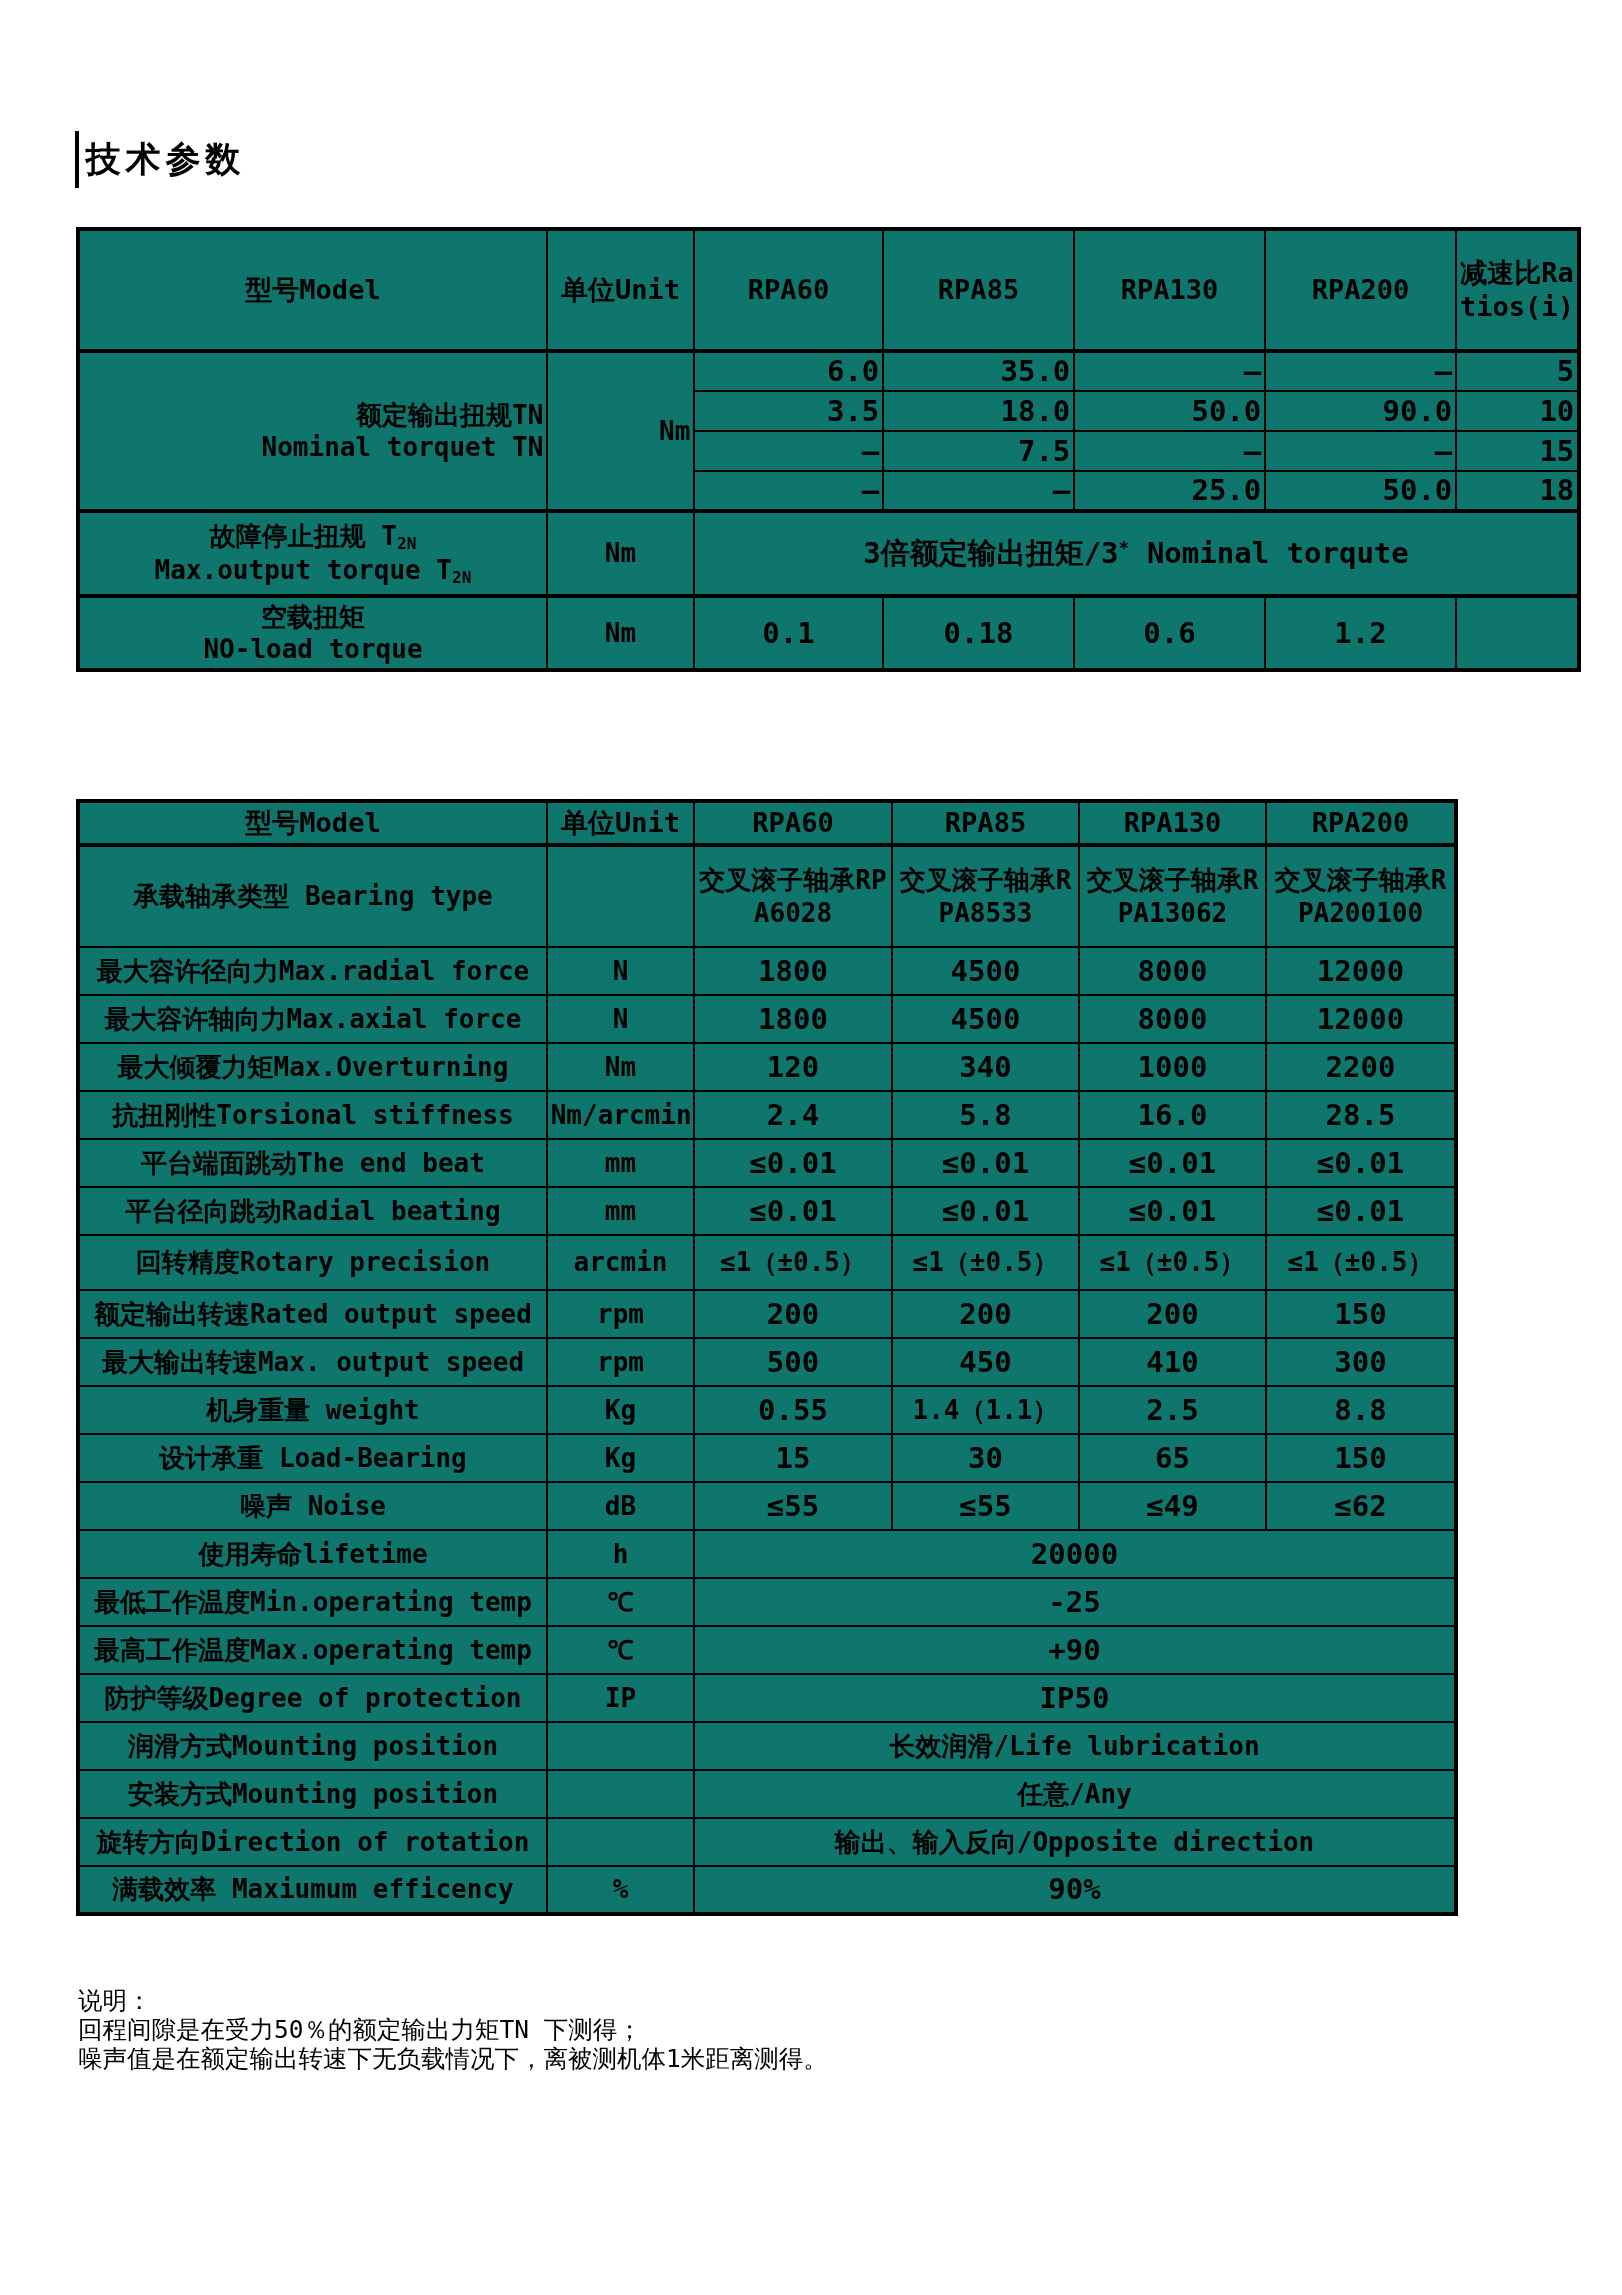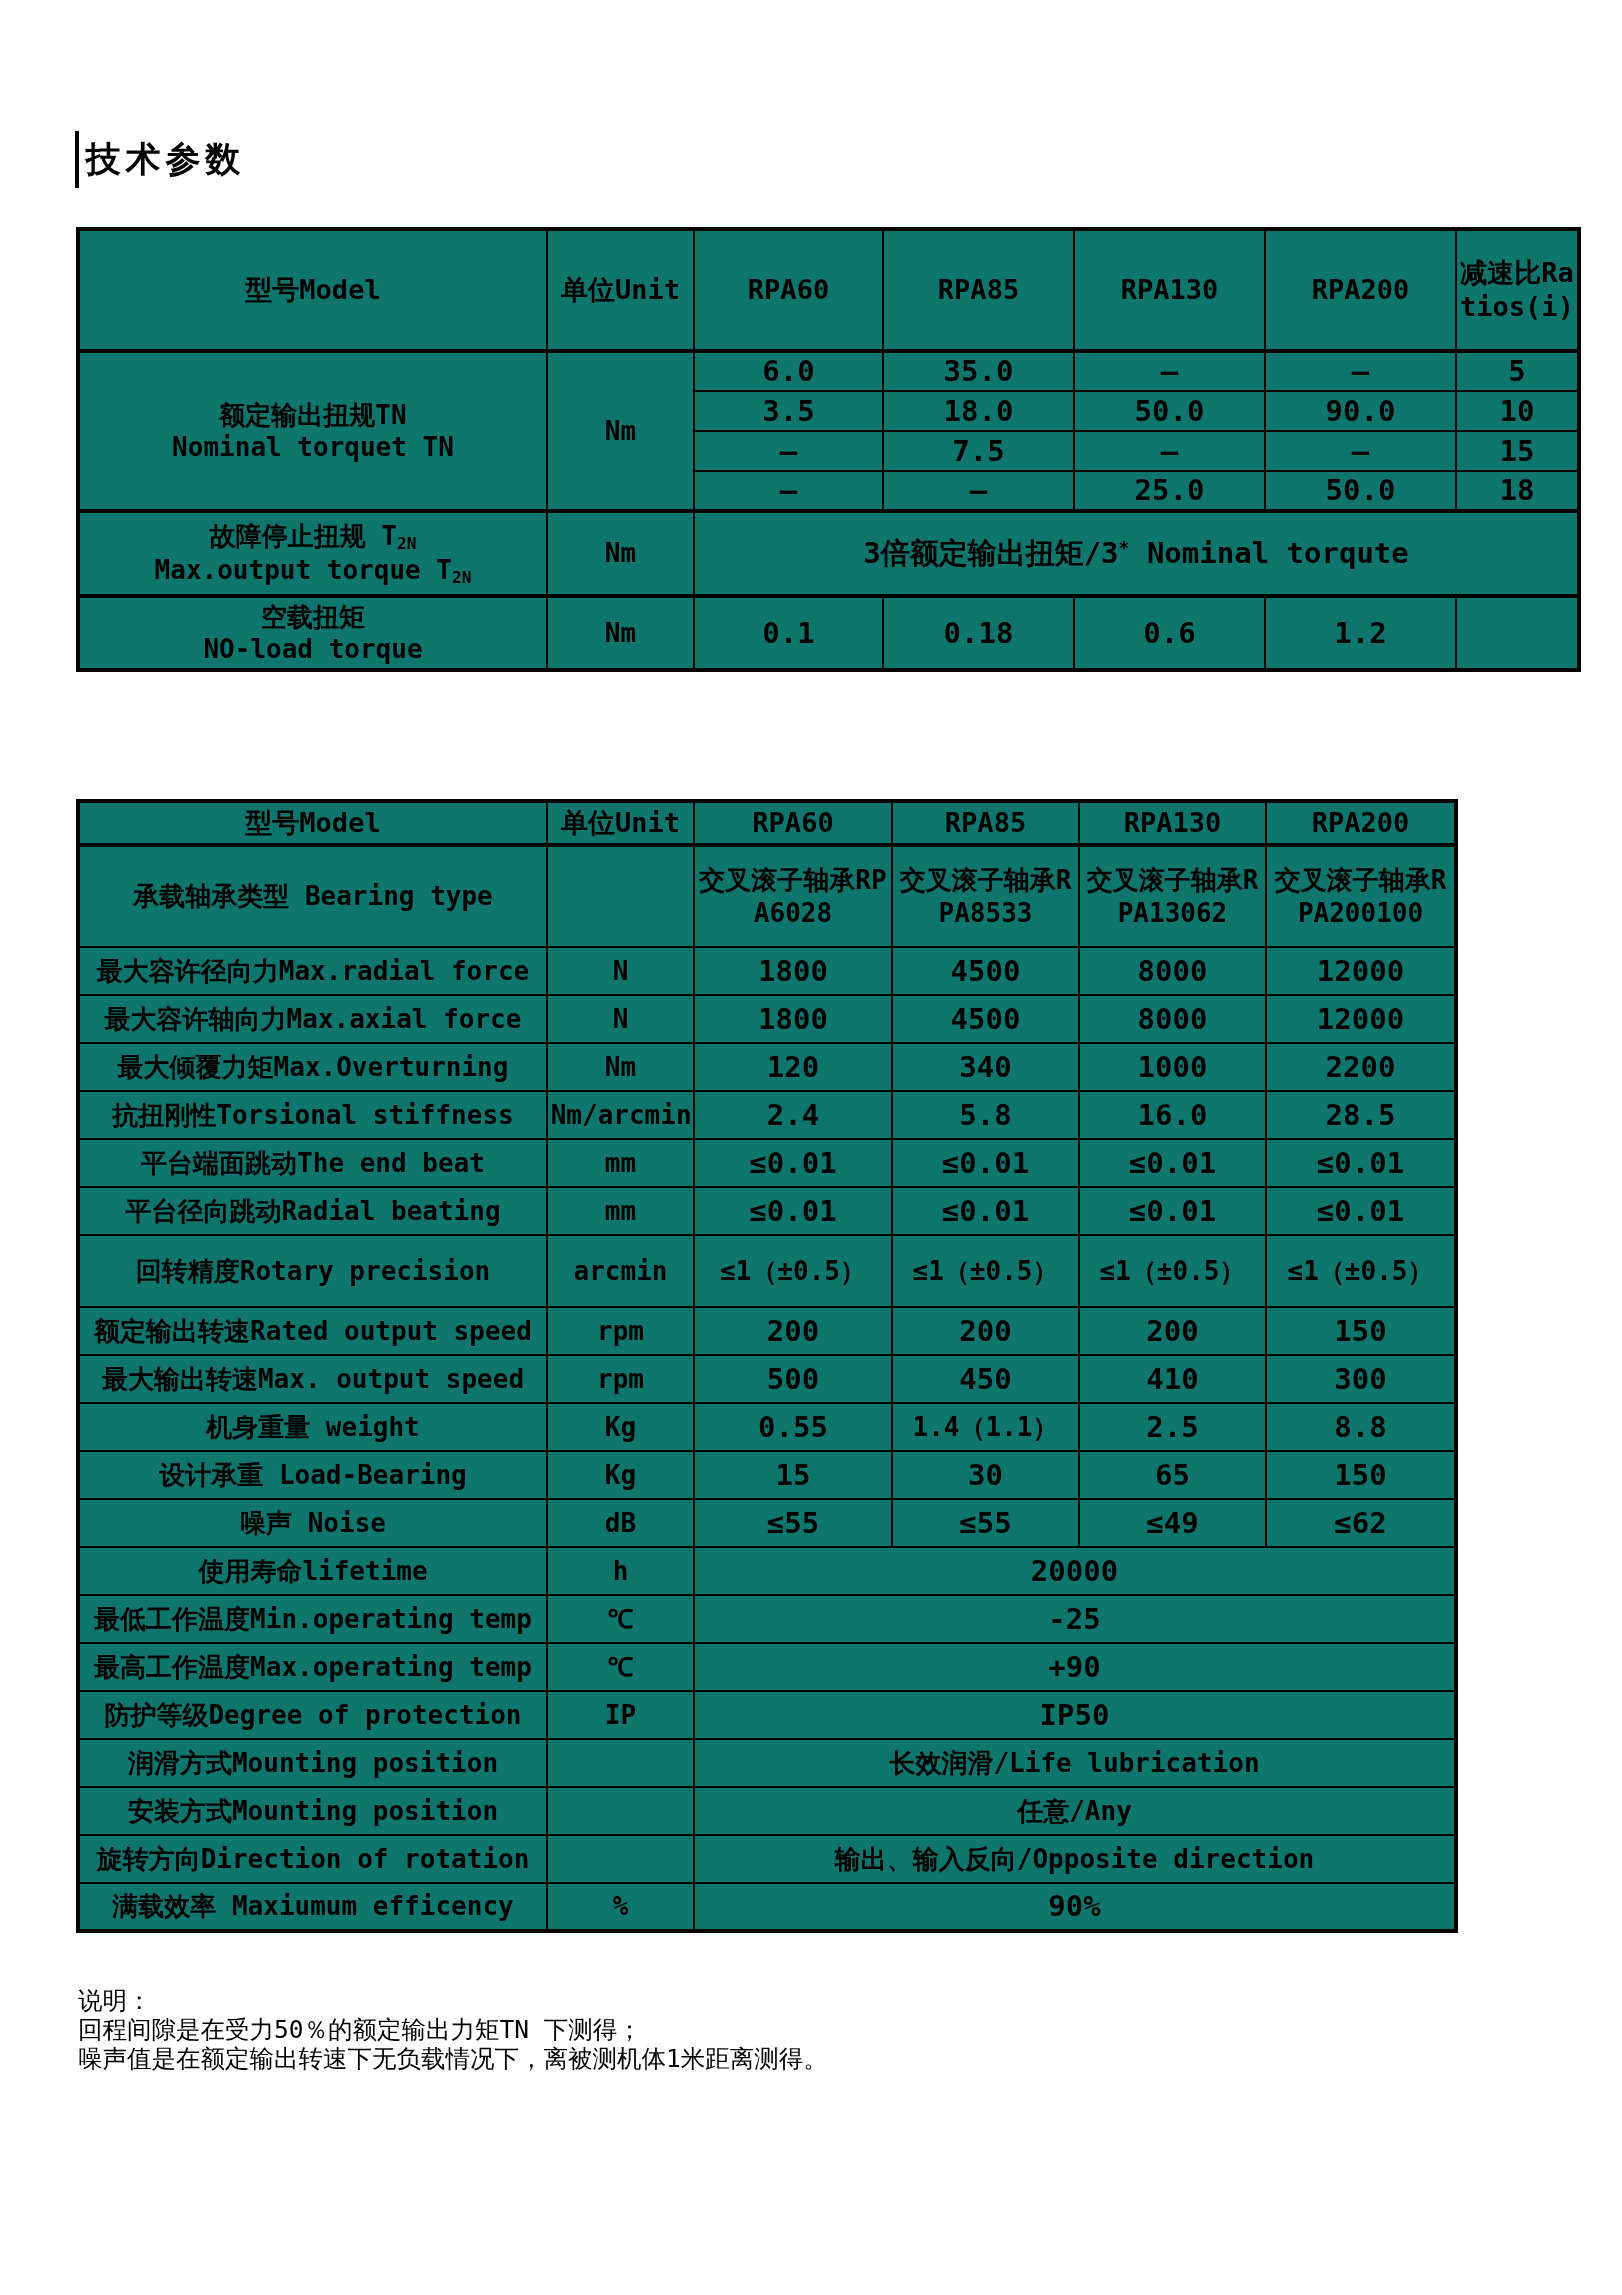--- a/index.html
+++ b/index.html
@@ -24,28 +24,28 @@
     border: 2px solid #000; border-top-width: 2.7px; border-bottom-width: 2.7px;
     text-align: center; vertical-align: middle;
     font-size: 29px; line-height: 1.25; overflow: hidden; padding: 0 2.7px;
   }
   td.lbl, td.unit { font-size: 26px; }
   td.head { font-size: 27px; }
   td.wrap { word-break: break-all; }
   .tr-head td, .t2-head td { border-bottom-width: 4.1px; }
   .tr-head { height: 122px; }
   .tr-sub { height: 40px; }
-  .tr-sub td { border-top-width: 2px; border-bottom-width: 2px; }
+  .tr-sub td { border-top-width: 2px; border-bottom-width: 2px; text-align: right; }
   .tr-fault { height: 85px; }
   .tr-fault td, .tr-noload td { border-top-width: 4.1px; }
   .tr-noload { height: 74px; }
   .t2-head { height: 44px; }
   .t2-bearing { height: 102px; }
   .t2-std { height: 48px; }
-  .t2-rotary { height: 72px; }
+  .t2-rotary { height: 55px; }
   sub { font-size: 62%; vertical-align: -18%; }
   sup { font-size: 62%; vertical-align: 40%; }
   #notes { position: absolute; left: 78px; top: 1986px; font-size: 24.5px; line-height: 29px; }
 </style>
 </head>
 <body>
 
 <div id="title">技术参数</div>
 
 <table id="table1">

